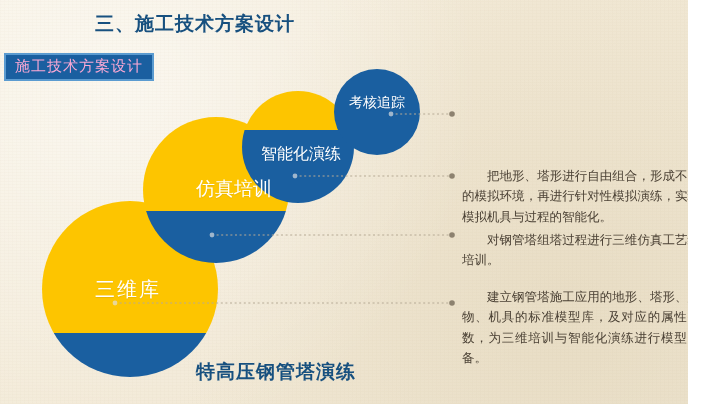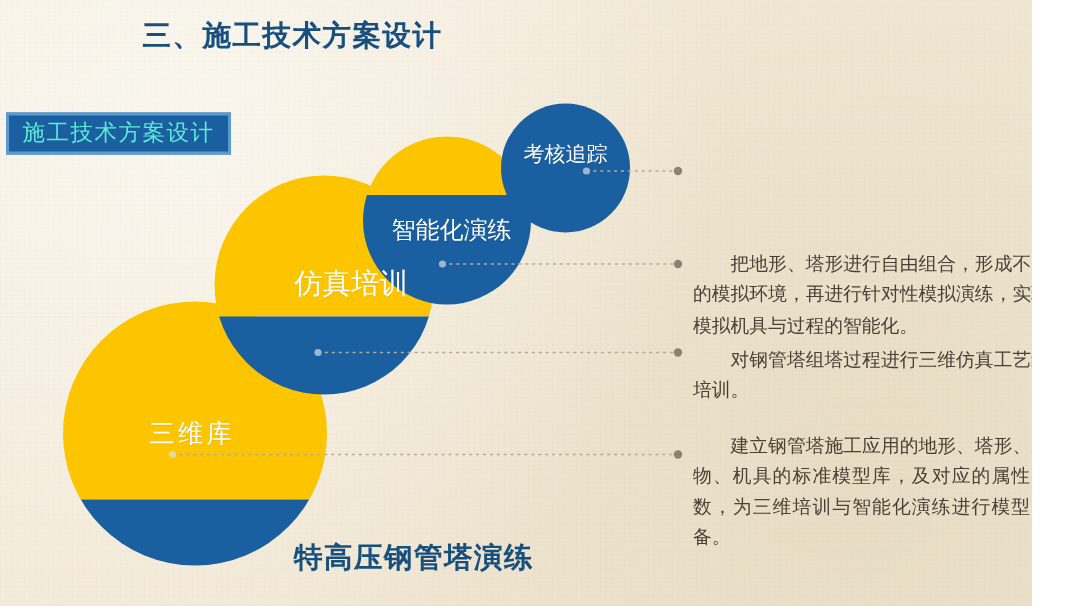--- a/index.html
+++ b/index.html
@@ -49,26 +49,25 @@
   }
 
   
   #section-badge {
     position: absolute;
     left: 4px;
     top: 53px;
     padding: 3px 9px 4px 9px;
     background: #1a5fa0;
     border: 2px solid #5b9bd0;
-    color: #5eead4;
+    color: #f9a8d4;
     font-size: 15px;
     letter-spacing: 1px;
     white-space: nowrap;
     line-height: 1.1;
-    margin-top: 22px;
   }
 
   
   #diagram {
     position: absolute;
     inset: 0;
   }
   #diagram svg {
     position: absolute;
     left: 0;
@@ -79,21 +78,21 @@
     position: absolute;
     color: #ffffff;
     font-weight: normal;
     white-space: nowrap;
     transform: translate(-50%, -50%);
     text-shadow: 0 1px 1px rgba(0,0,0,0.08);
   }
   #label-kaohe  { font-size: 14px; }
   #label-zhineng{ font-size: 16px; }
   #label-fangzhen { font-size: 19px; margin-left: 18px; }
-  #label-sanwei { font-size: 17px; letter-spacing: 2px; }
+  #label-sanwei { font-size: 20px; letter-spacing: 2px; }
 
   
   #bottom-caption {
     position: absolute;
     left: 196px;
     top: 339px;
     font-size: 19px;
     font-weight: bold;
     color: #17507f;
     letter-spacing: 1px;

